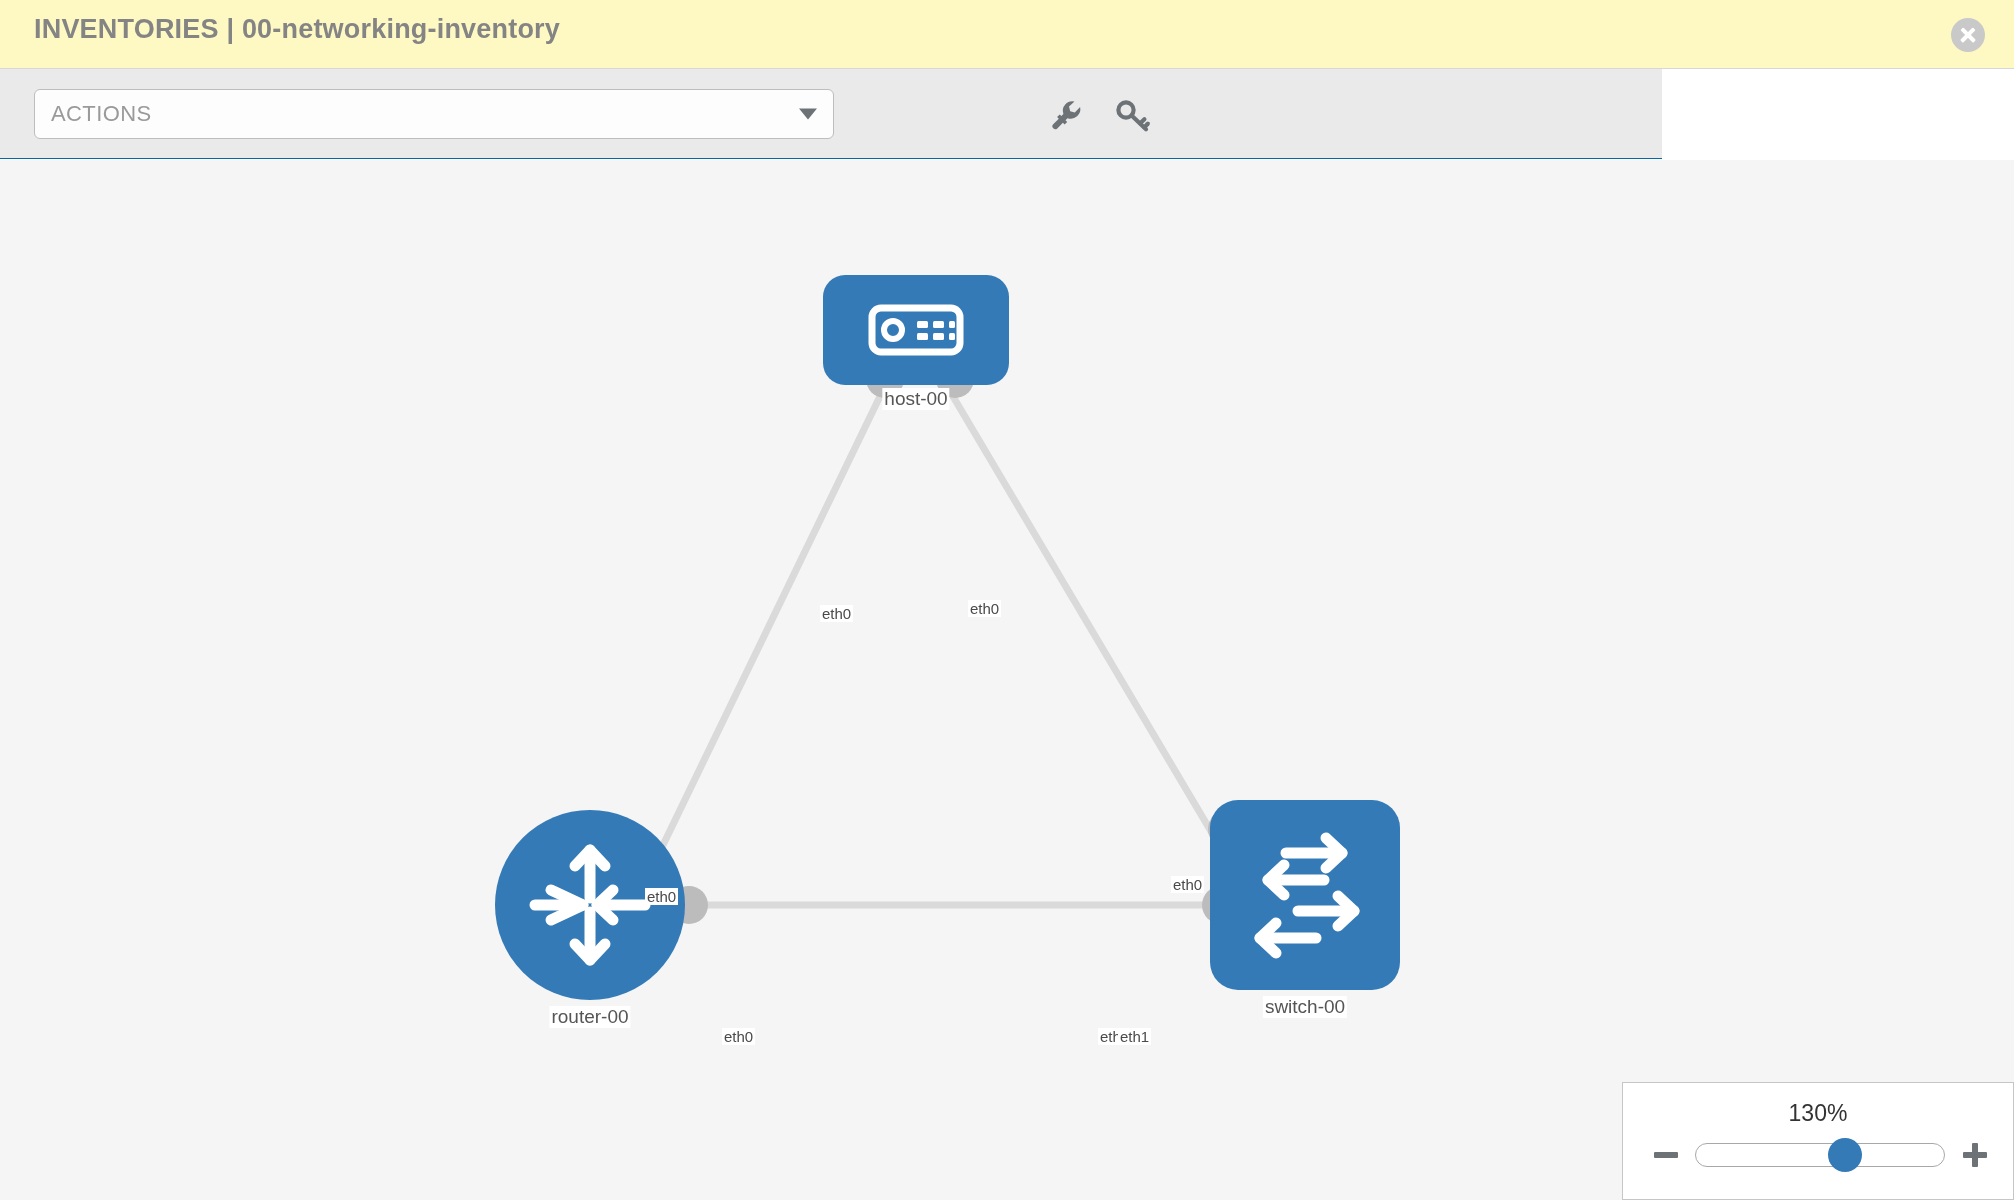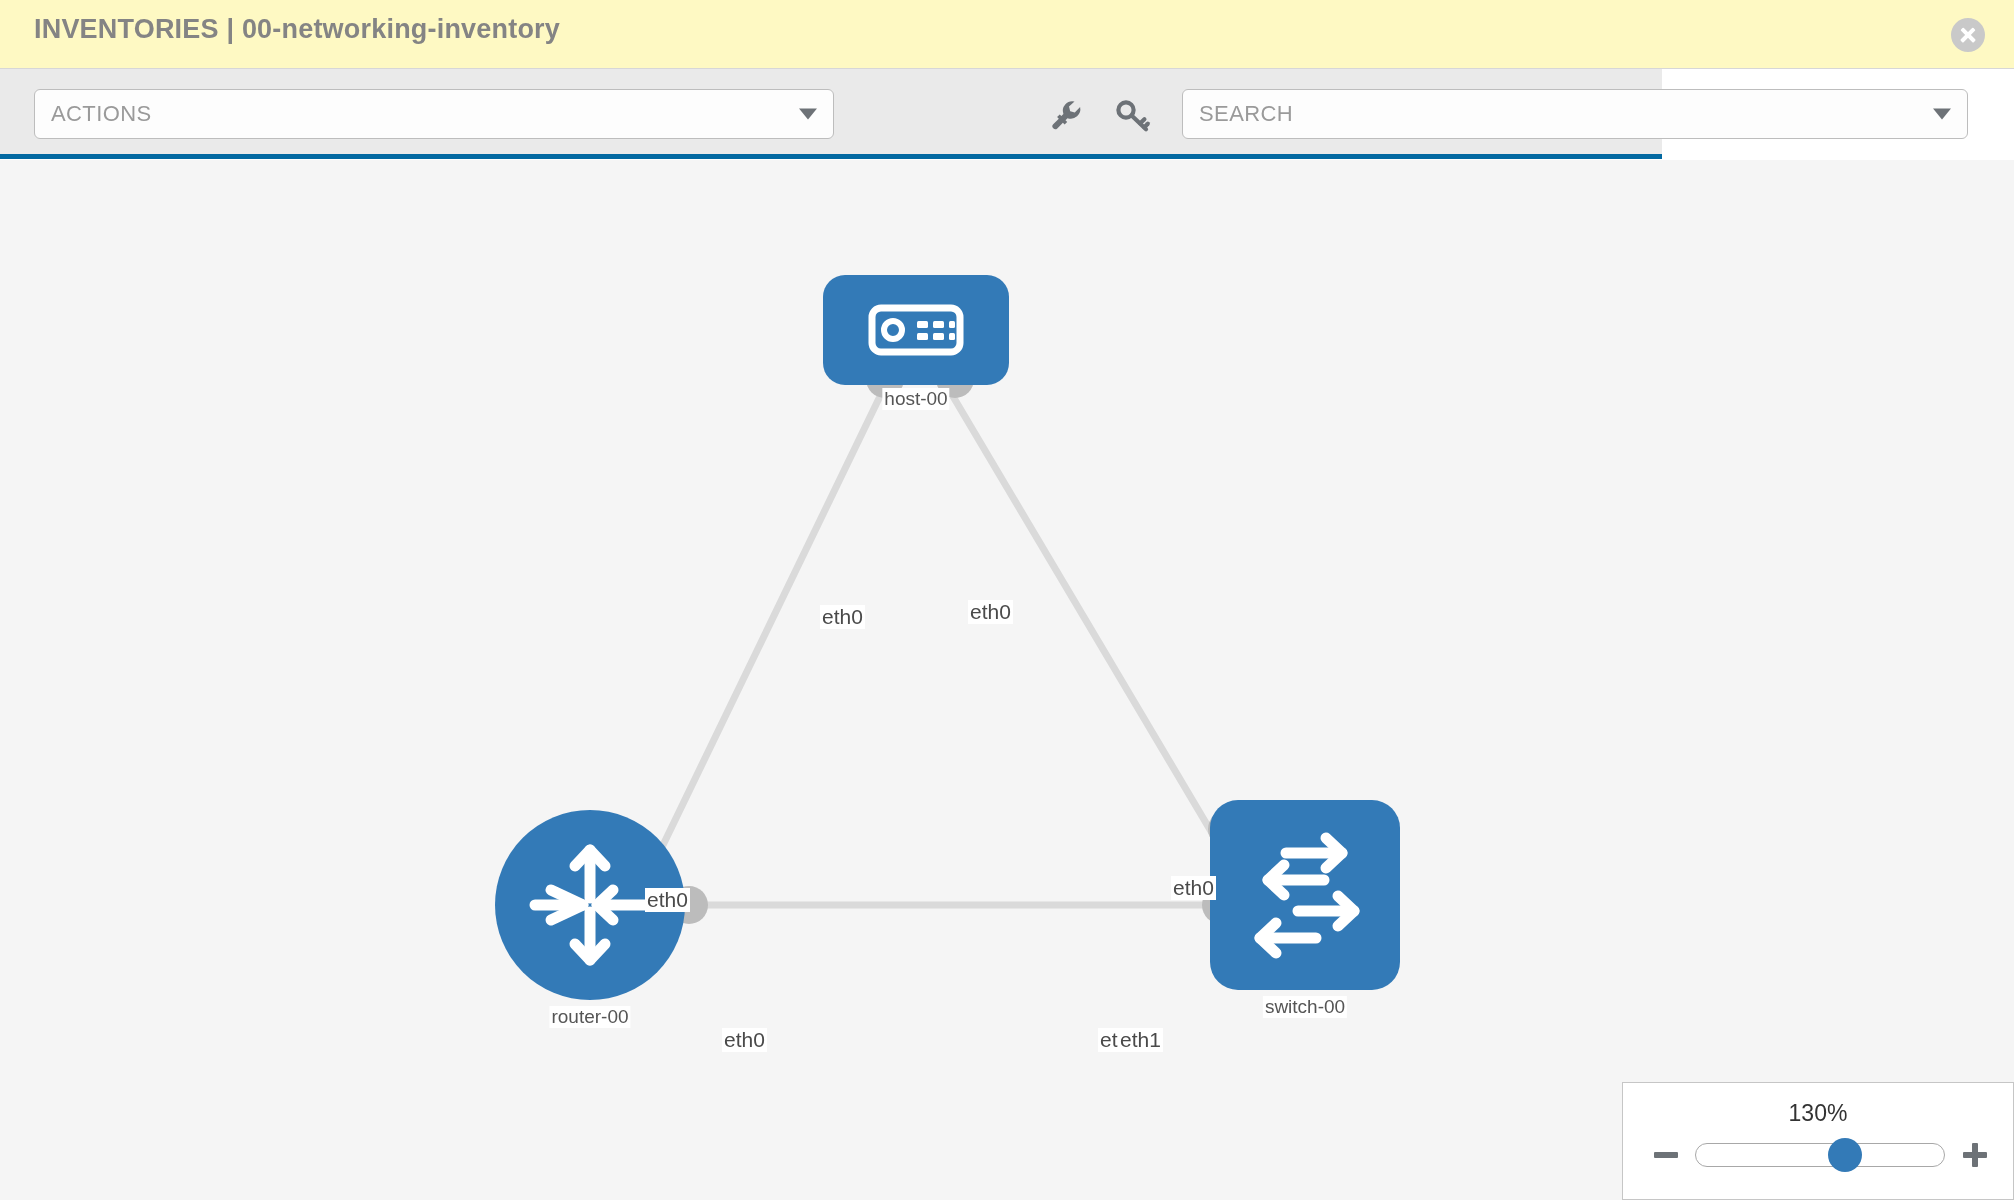--- a/index.html
+++ b/index.html
@@ -37,21 +37,21 @@
     background: #ffffff;
   }
   #close-btn::before { transform: rotate(45deg); }
   #close-btn::after  { transform: rotate(-45deg); }
 
   
   #toolbar {
     position: absolute; left: 0; top: 69px;
     width: 1662px; height: 90px;
     background: #eaeaea;
-    border-bottom: 5px solid #0369a1;
+    border-bottom: 1px solid #0369a1;
   }
   .field {
     position: absolute;
     background: #fdfdfd;
     border: 1px solid #bdbdbd;
     border-radius: 6px;
     height: 50px;
   }
   .field .ph {
     position: absolute; left: 16px; top: 50%;
@@ -102,21 +102,21 @@
     padding: 0 2px;
   }
   .nub {
     position: absolute;
     width: 38px; height: 38px;
     border-radius: 50%;
     background: #bcbcbc;
   }
   .iface-label {
     position: absolute;
-    font-size: 21px; color: #4a4a4a;
+    font-size: 15px; color: #4a4a4a;
     background: #ffffff;
     white-space: nowrap;
     padding: 0 2px;
   }
 
   
   #zoom-panel {
     position: absolute; left: 1622px; top: 1082px;
     width: 392px; height: 118px;
     background: #ffffff;
@@ -185,24 +185,20 @@
 
   <div class="tool-icon" id="key-icon">
     <svg width="40" height="40" viewBox="0 0 40 40">
       <circle cx="13" cy="15" r="7.6" fill="none" stroke="#6d7277" stroke-width="4.2"></circle>
       <path d="M18.6 20.4 L33 34.2" stroke="#6d7277" stroke-width="4.2" stroke-linecap="round" fill="none"></path>
       <path d="M27.2 28.2 L31.4 24.2" stroke="#6d7277" stroke-width="4.2" stroke-linecap="round" fill="none"></path>
       <path d="M31.3 32.3 L34.8 28.8" stroke="#6d7277" stroke-width="4.2" stroke-linecap="round" fill="none"></path>
     </svg>
   </div>
 
-  <div class="field" id="search-select">
-    <span class="ph">SEARCH</span>
-    <span class="caret"></span>
-  </div>
 </div>
 
 <div id="canvas">
 
   <svg id="topology-svg" width="2014" height="1040">
     <g stroke="#dadada" stroke-width="7" fill="none" stroke-linecap="round">
       <line x1="884" y1="228" x2="650" y2="712"></line>
       <line x1="948" y1="228" x2="1228" y2="700"></line>
       <line x1="690" y1="745" x2="1210" y2="745"></line>
     </g>

